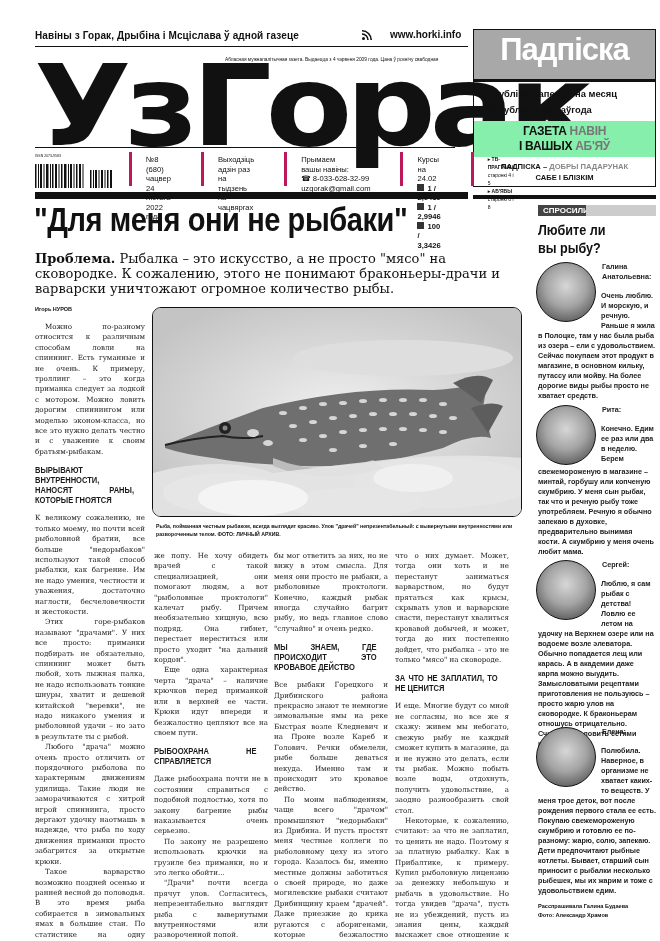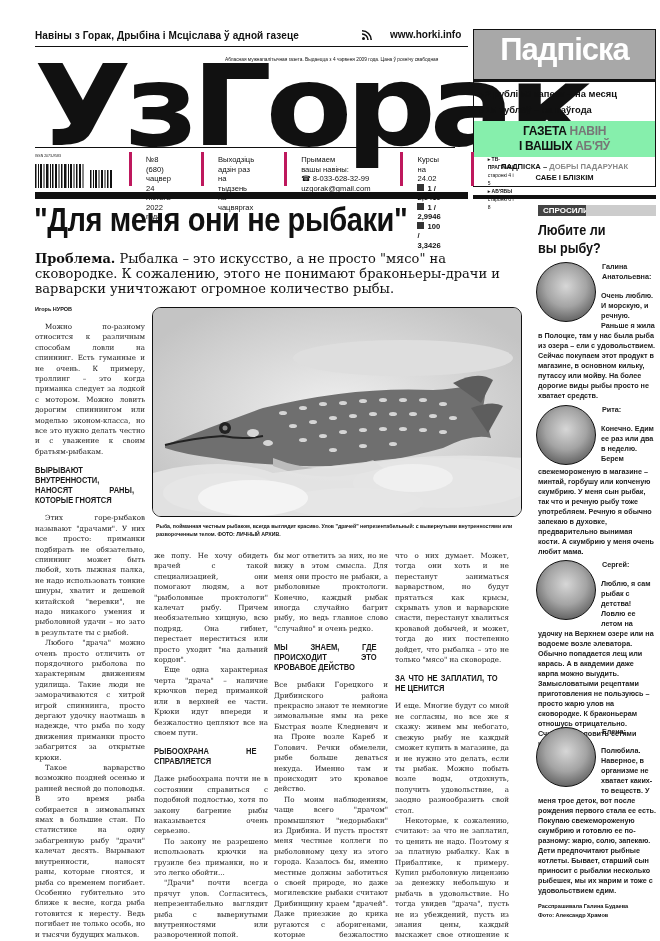--- a/index.html
+++ b/index.html
@@ -149,20 +149,21 @@
 <div class="abs blackbar"></div>
 <div class="abs blackbar2"></div>
 
 <h1 class="abs headline">"Для меня они не рыбаки"</h1>
 <div class="abs lead"><b>Проблема.</b><span> Рыбалка – это искусство, а не просто "мясо" на сковородке. К сожалению, этого не понимают браконьеры-драчи и варварски уничтожают огромное количество рыбы.</span></div>
 <div class="abs byline">Игорь НУРОВ</div>
 
 <div class="col" style="left:35px;top:322px;width:110px">
   <p>Можно по-разному относится к различным способам ловли на спиннинг. Есть гуманные и не очень. К примеру, троллинг – это когда приманка следует за лодкой с мотором. Можно ловить дорогим спиннингом или моделью эконом-класса, но все это нужно делать честно и с уважение к своим братьям-рыбакам.</p>
   <h4>Вырывают внутренности, наносят раны, которые гноятся</h4>
+  <p class="ni">К великому сожалению, не только моему, но почти всей рыболовной братии, все больше "недорыбаков" используют такой способ рыбалки, как багрение. Им не надо умения, честности и уважения, достаточно наглости, бесчеловечности и жестокости.</p>
   <p>Этих горе-рыбаков называют "драчами". У них все просто: приманки подбирать не обязательно, спиннинг может быть любой, хоть лыжная палка, не надо использовать тонкие шнуры, хватит и дешевой китайской "веревки", не надо никакого умения и рыболовной удачи – но зато в результате ты с рыбой.</p>
   <p>Любого "драча" можно очень просто отличить от порядочного рыболова по характерным движениям удилища. Такие люди не заморачиваются с хитрой игрой спиннинга, просто дергают удочку наотмашь в надежде, что рыба по ходу движения приманки просто забагрится за открытые крюки.</p>
   <p>Такое варварство возможно поздней осенью и ранней весной до половодья. В это время рыба собирается в зимовальных ямах в большие стаи. По статистике на одну забагренную рыбу "драчи" калечат десять. Вырывают внутренности, наносят раны, которые гноятся, и рыба со временем погибает. Особенно губительно это ближе к весне, когда рыба готовится к нересту. Ведь погибает не только особь, но и тысячи будущих мальков.</p>
 
 </div>
 
 <div class="abs photo">
   <svg width="370" height="210" viewBox="0 0 370 210">
     <defs>
       <radialGradient id="ice" cx="50%" cy="50%" r="60%">

